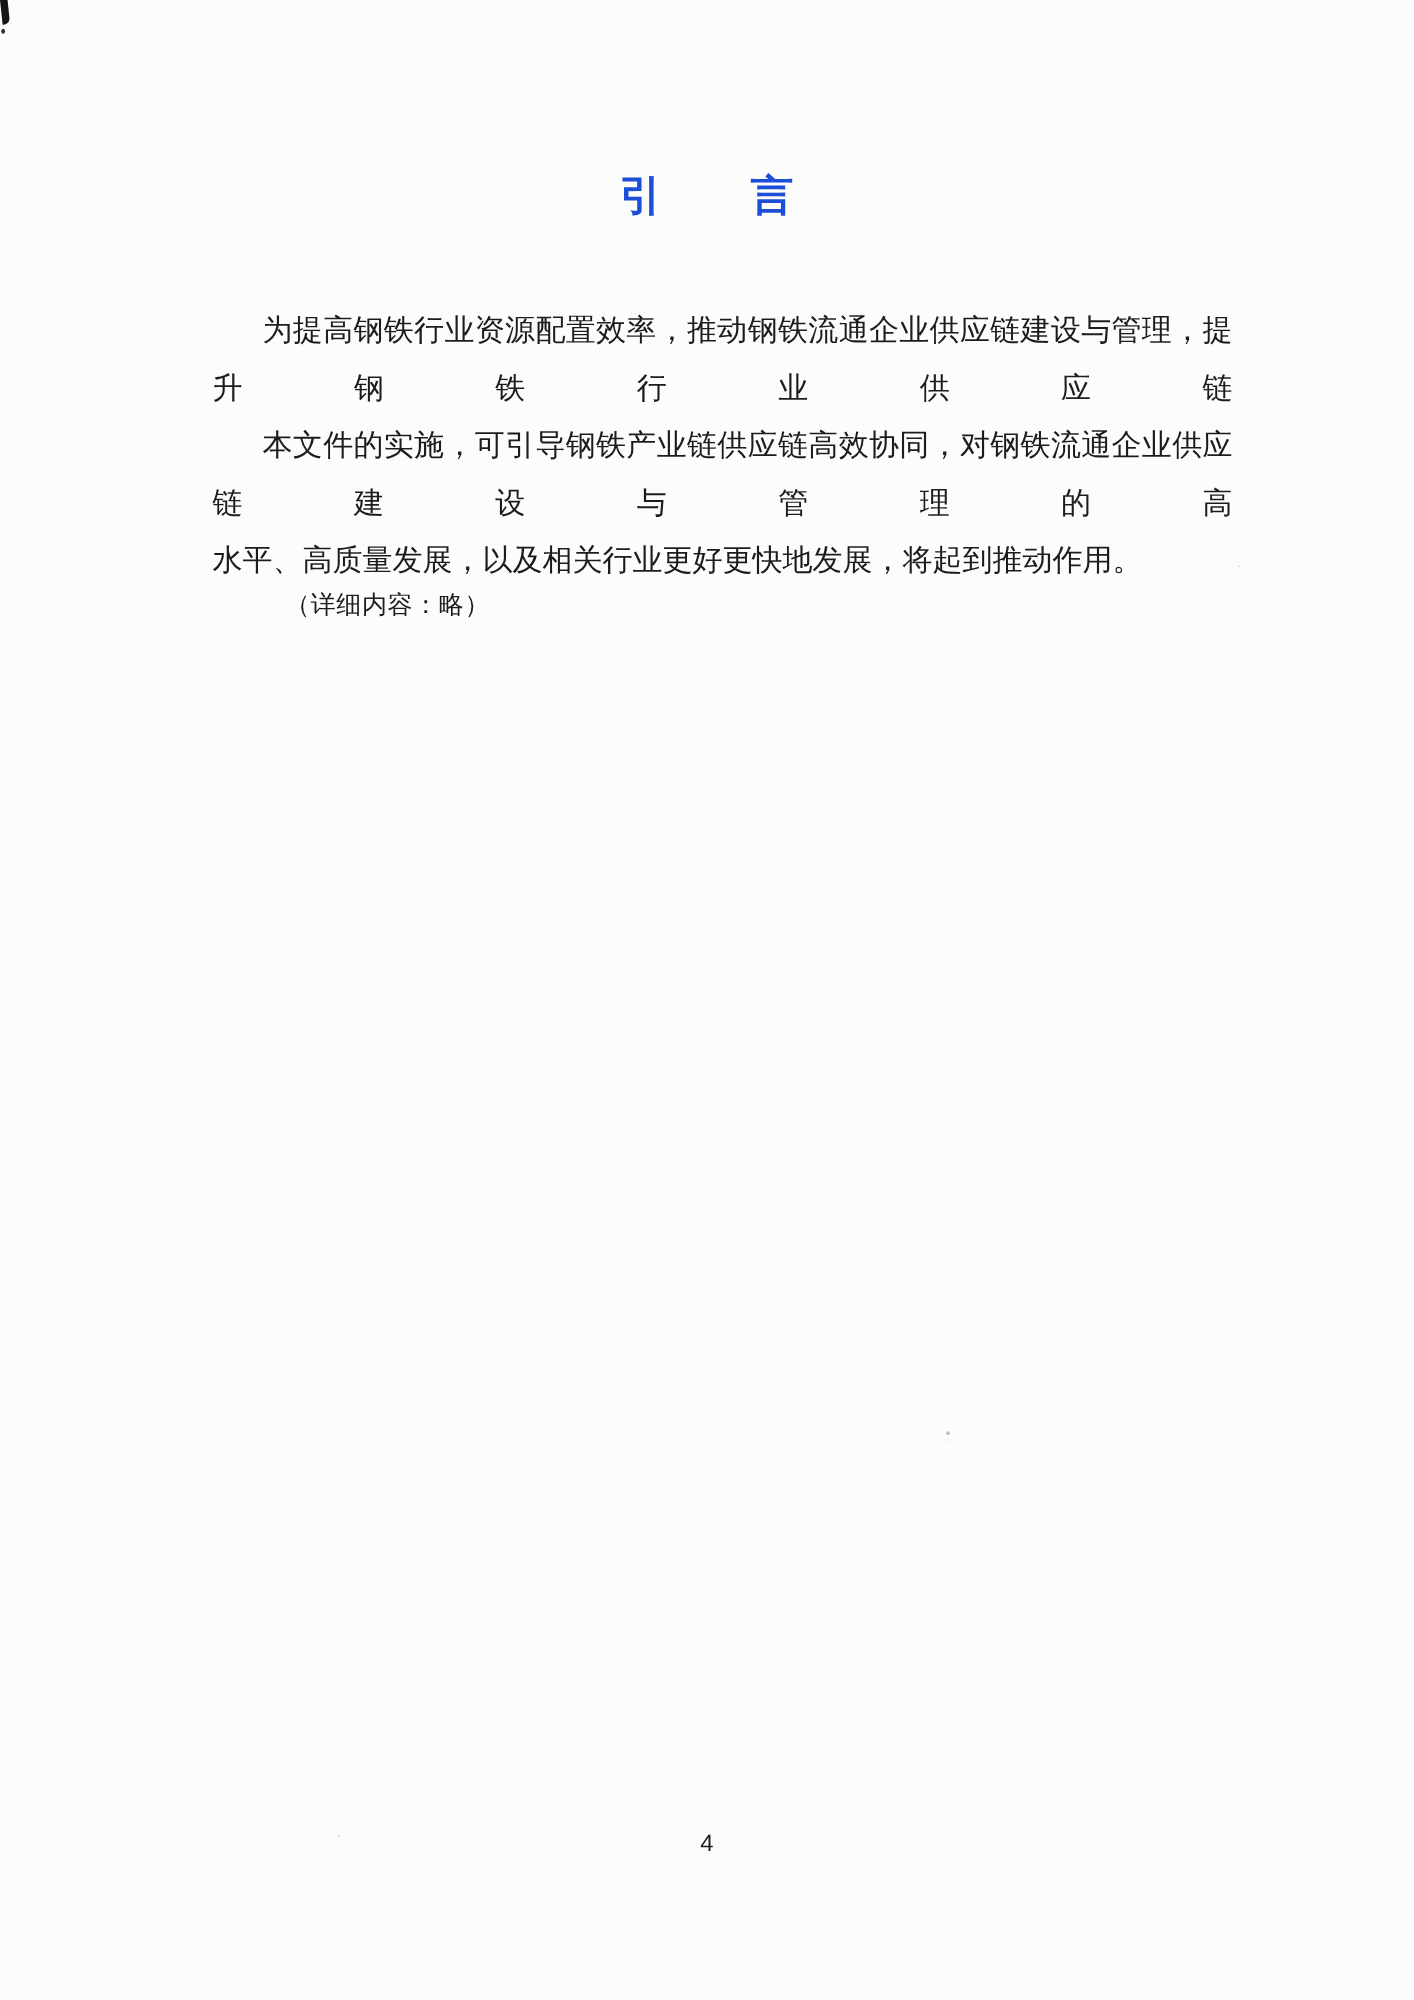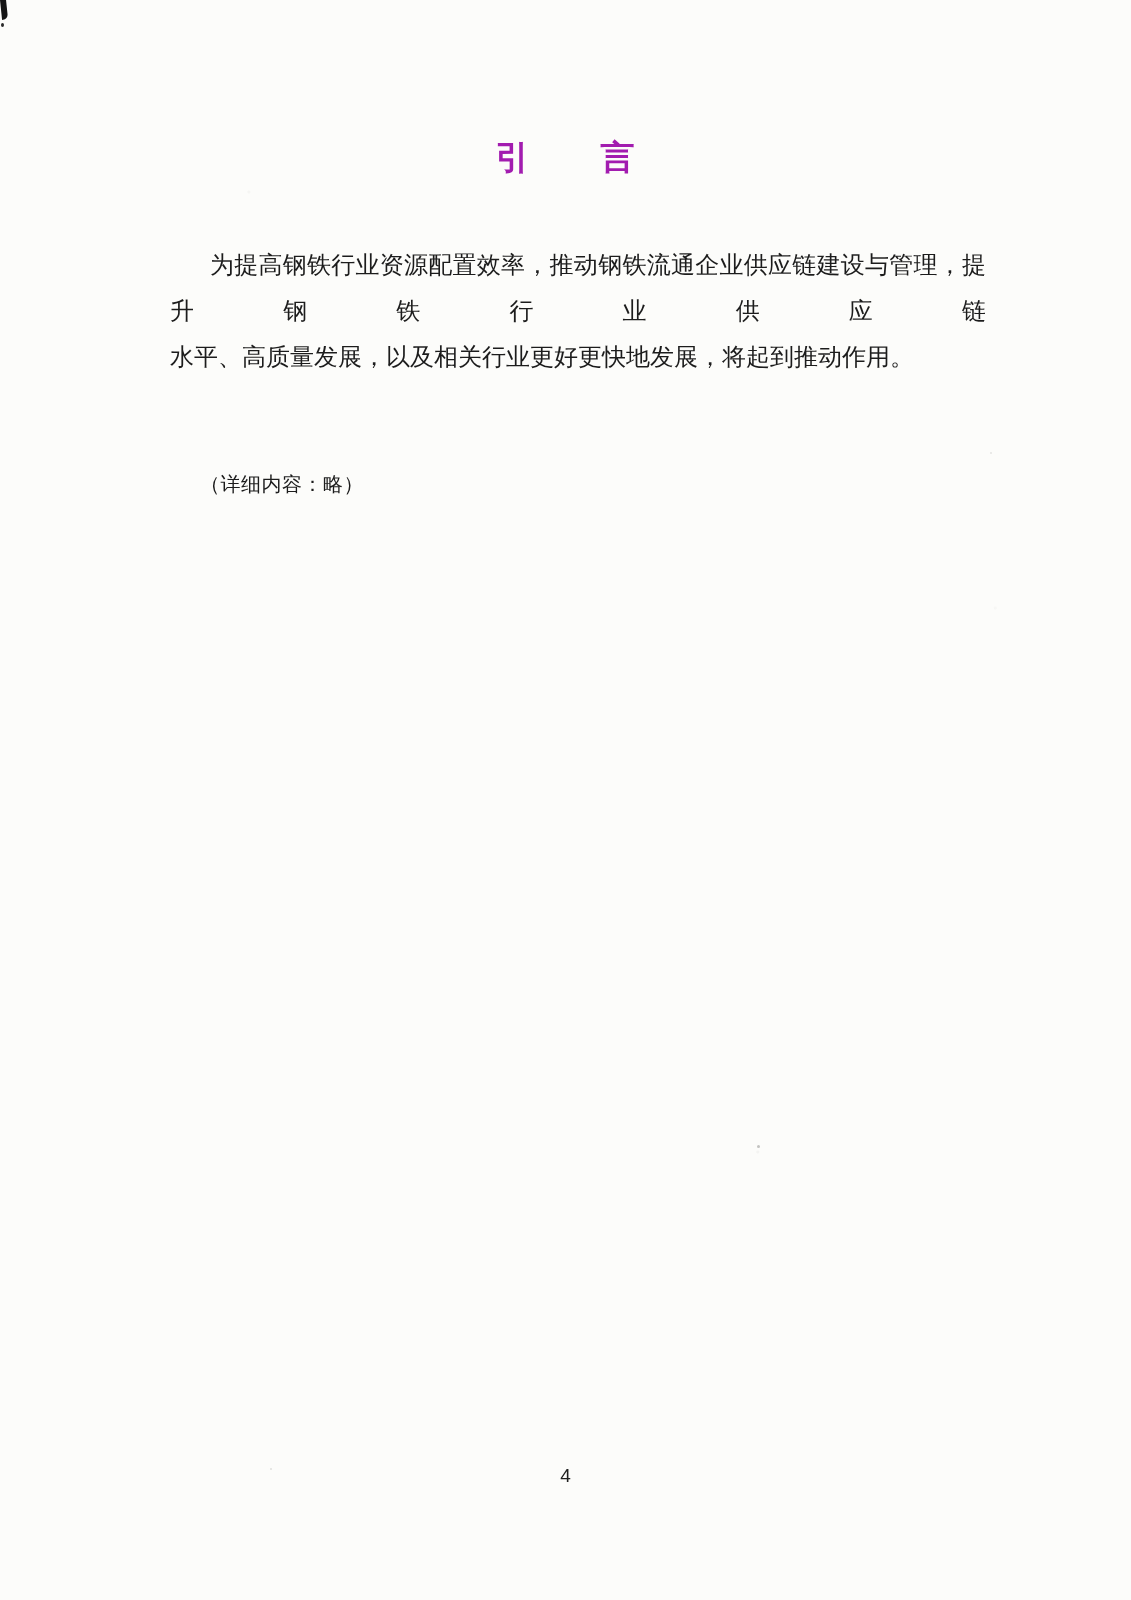--- a/index.html
+++ b/index.html
@@ -49,21 +49,21 @@
     position: absolute;
     top: 138px;
     left: 0;
     width: 100%;
     margin: 0;
     text-align: center;
     font-family: "Liberation Sans", "DejaVu Sans", sans-serif;
     font-weight: 600;
     font-size: 34px;
     line-height: 38px;
-    color: #a21caf;
+    color: #1d4ed8;
     letter-spacing: 1px;
   }
   .body-text {
     position: absolute;
     top: 242px;
     left: 170px;
     width: 816px;
     font-size: 24px;
     line-height: 46px;
   }
@@ -73,21 +73,21 @@
   .line-full {
     text-align: justify;
     text-align-last: justify;
   }
   .line-indent {
     text-indent: 40px;
   }
   .note-line {
     position: absolute;
     top: 470px;
-    left: 200px;
+    left: 228px;
     margin: 0;
     font-size: 20px;
     line-height: 28px;
     letter-spacing: 0.5px;
   }
   .page-number {
     position: absolute;
     top: 1464px;
     left: 0;
     width: 100%;
@@ -110,20 +110,21 @@
 <body>
 
 <div class="paper-noise"></div>
 <div class="corner-mark"></div>
 <div class="corner-dot"></div>
 
 <h1 class="doc-title">引　　言</h1>
 
 <div class="body-text">
   <p class="line-full line-indent">为提高钢铁行业资源配置效率，推动钢铁流通企业供应链建设与管理，提升钢铁行业供应链</p>
+  <p class="line-full line-indent">本文件的实施，可引导钢铁产业链供应链高效协同，对钢铁流通企业供应链建设与管理的高</p>
   <p class="line-end">水平、高质量发展，以及相关行业更好更快地发展，将起到推动作用。</p>
 </div>
 
 <p class="note-line">（详细内容：略）</p>
 
 <div class="page-number">4</div>
 
 <div class="speck speck-1"></div>
 <div class="speck speck-2"></div>
 <div class="speck speck-3"></div>

